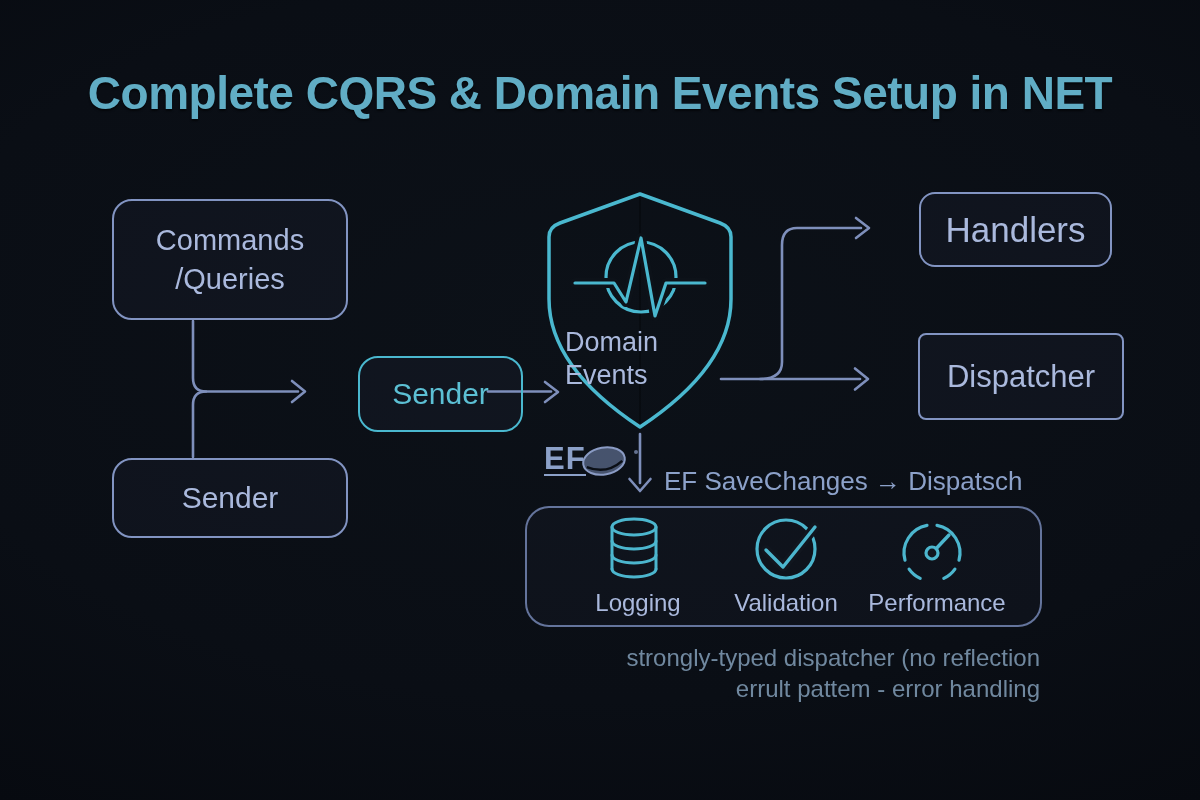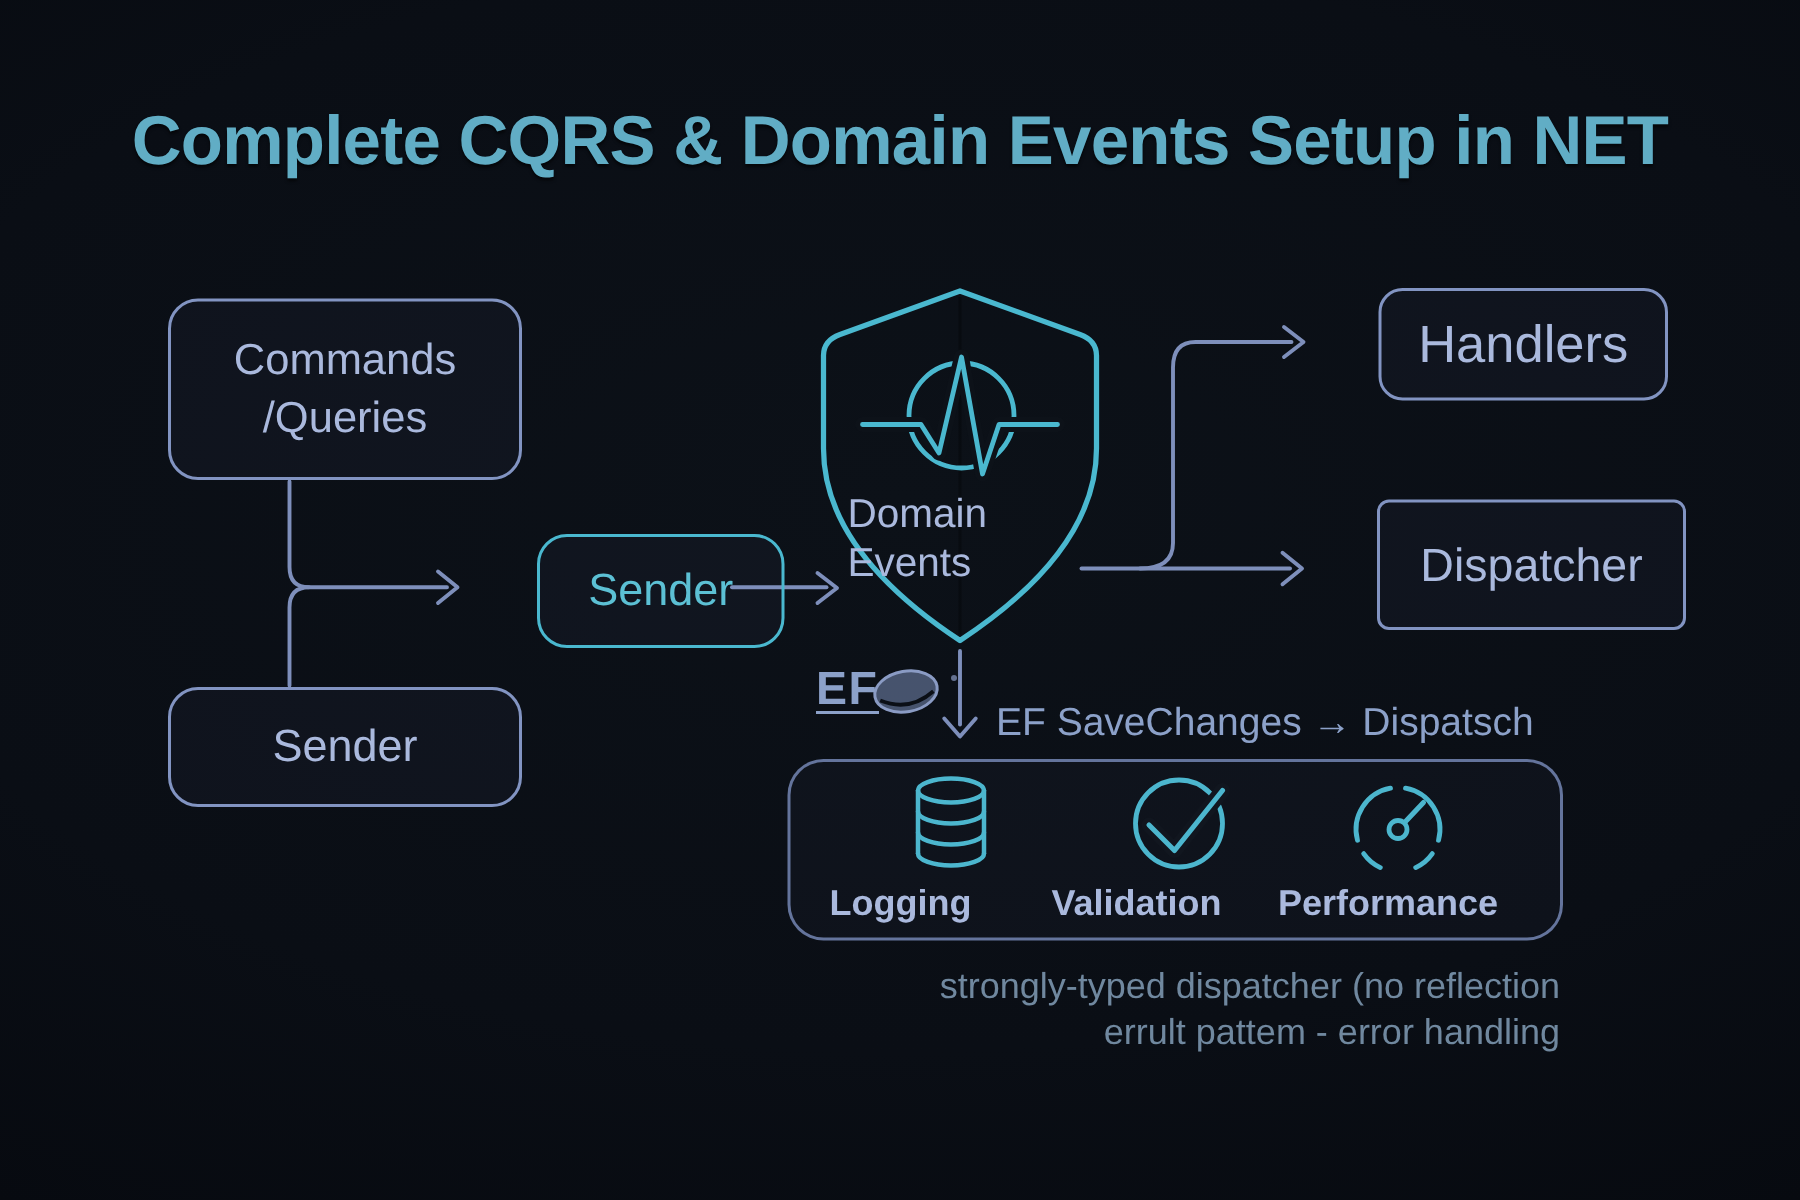--- a/index.html
+++ b/index.html
@@ -36,21 +36,21 @@
   .handlers{left:883px;top:192px;width:193px;height:75px;font-size:35px;border-radius:16px;}
   .dispatcher{left:882px;top:333px;width:206px;height:87px;font-size:31px;border-radius:8px;text-align:center;}
   .pipeline-box{
     left:525px;top:506px;width:517px;height:121px;border-radius:24px;
     border:2px solid rgba(130,150,200,0.75);background:rgba(130,150,200,0.035);
   }
   .shield-label{
     left:565px;top:326px;width:150px;text-align:left;
     font-size:27px;line-height:33px;color:var(--text-blue);
   }
-  .pipe-label{width:170px;text-align:left;font-size:24px;color:var(--text-blue);top:589px;font-weight:bold;}
+  .pipe-label{width:170px;text-align:center;font-size:24px;color:var(--text-blue);top:589px;}
   .pl-0{left:553px;} .pl-1{left:701px;} .pl-2{left:852px;}
   .ef-logo{
     left:544px;top:444px;font-size:31px;font-weight:700;color:var(--note-blue);
     border-bottom:2px solid var(--note-blue);line-height:30px;letter-spacing:1px;
   }
   .ef-note{left:664px;top:429px;font-size:26px;color:var(--note-blue);margin-top:37px;}
   .caption{
     left:520px;top:642px;width:520px;text-align:right;
     font-size:24px;line-height:31px;color:var(--caption-gray);
   }

